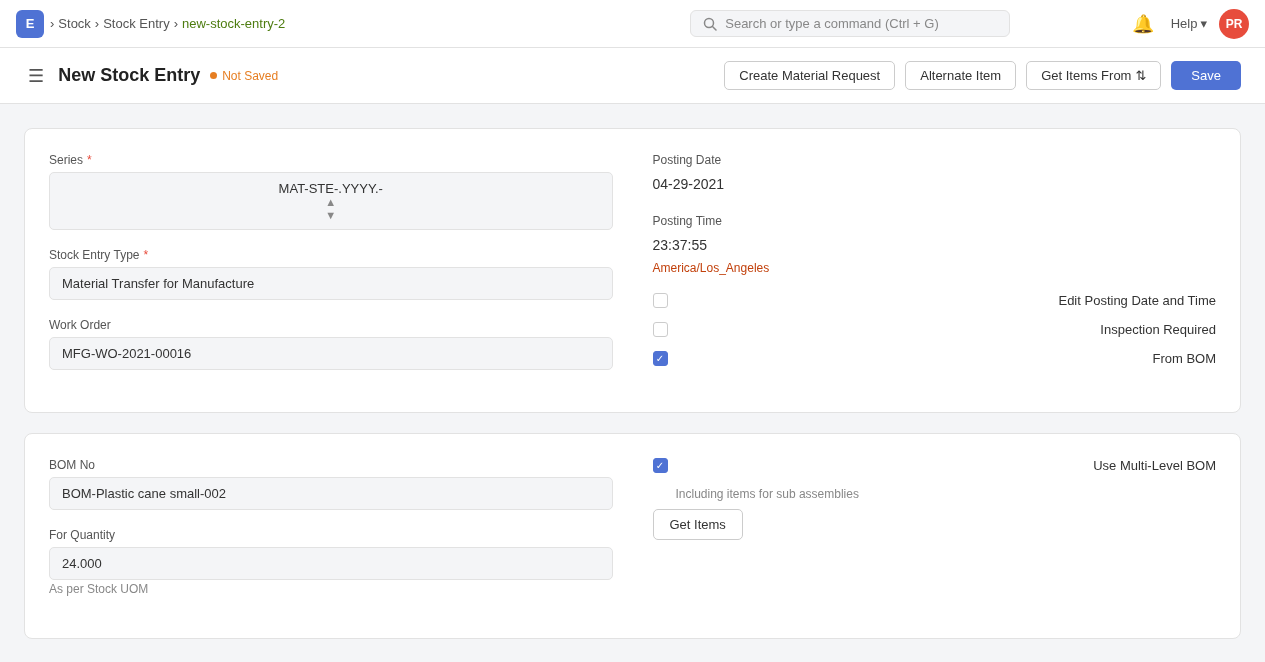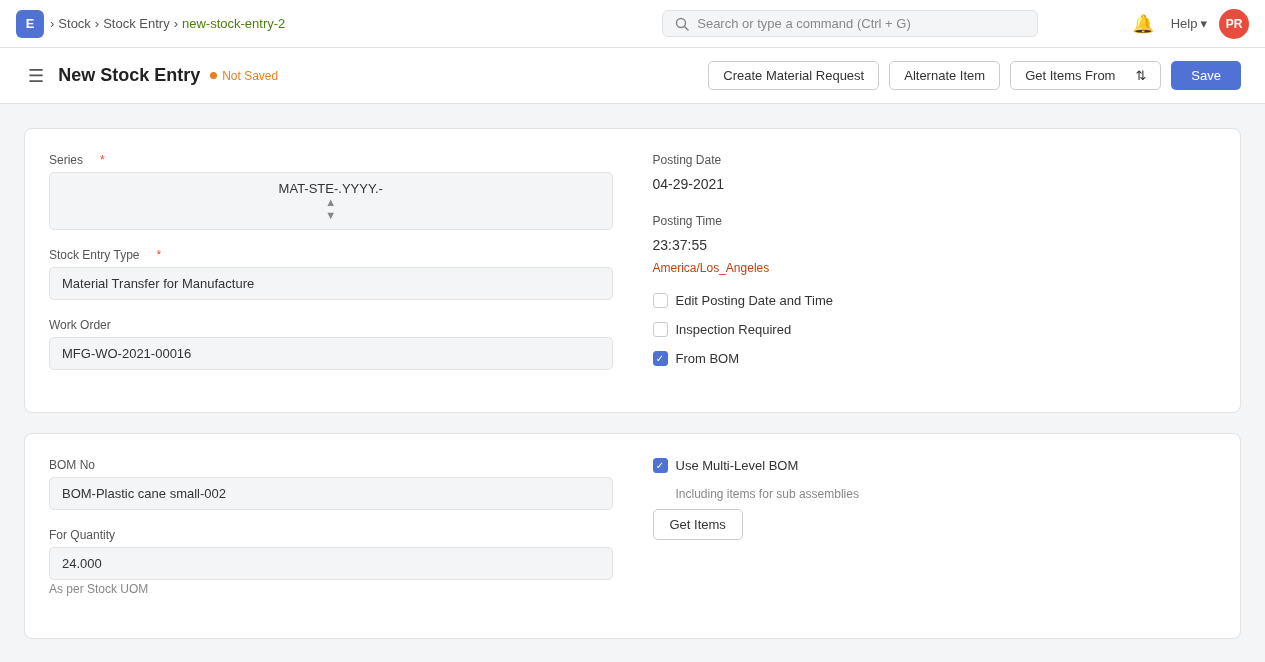--- a/index.html
+++ b/index.html
@@ -18,21 +18,21 @@
       color: #fff; font-weight: bold; font-size: 13px;
     }
     .breadcrumb { display: flex; align-items: center; gap: 4px; color: #555; font-size: 13px; }
     .breadcrumb a { color: #555; text-decoration: none; cursor: pointer; }
     .breadcrumb-current { color: #4d7c0f; }
 
     .navbar-center { flex: 1; display: flex; justify-content: center; }
     .search-bar {
       display: flex; align-items: center; background: #f4f5f7;
       border: 1px solid #e2e2e2; border-radius: 6px;
-      padding: 5px 12px; gap: 8px; width: 376px; cursor: pointer;
+      padding: 5px 12px; gap: 8px; width: 320px; cursor: pointer;
     }
     .search-bar span { color: #888; font-size: 13px; }
 
     .navbar-right { display: flex; align-items: center; gap: 12px; }
     .bell-btn { background: none; border: none; cursor: pointer; font-size: 18px; color: #555; padding: 4px; }
     .help-btn { background: none; border: none; cursor: pointer; color: #555; font-size: 13px; display: flex; align-items: center; gap: 3px; }
     .avatar { width: 30px; height: 30px; background: #e74c3c; border-radius: 50%; display: flex; align-items: center; justify-content: center; color: #fff; font-size: 12px; font-weight: 600; cursor: pointer; }
 
     
     .page-header {
@@ -50,52 +50,52 @@
 
     .page-header-right { display: flex; align-items: center; gap: 10px; }
     .btn-outline {
       background: #fff; border: 1px solid #ccc; border-radius: 5px;
       padding: 6px 14px; font-size: 13px; color: #333; cursor: pointer;
     }
     .btn-primary {
       background: #4f72d4; border: none; border-radius: 5px;
       padding: 7px 20px; font-size: 13px; color: #fff; cursor: pointer; font-weight: 500;
     }
-    .btn-with-arrow { display: flex; align-items: center; gap: 20px; }
+    .btn-with-arrow { display: flex; align-items: center; gap: 4px; }
 
     
     .main-content { padding: 24px; }
 
     .card {
       background: #fff; border: 1px solid #e2e2e2; border-radius: 8px;
       padding: 24px; margin-bottom: 20px;
     }
 
     .form-grid { display: grid; grid-template-columns: 1fr 1fr; gap: 24px 40px; }
 
     .form-group { margin-bottom: 18px; }
-    .form-label { font-size: 12px; color: #555; margin-bottom: 5px; display: flex; align-items: center; gap: 17px; }
+    .form-label { font-size: 12px; color: #555; margin-bottom: 5px; display: flex; align-items: center; gap: 4px; }
     .required-star { color: #e74c3c; }
     .form-input {
       width: 100%; background: #f4f5f7; border: 1px solid #e2e2e2;
       border-radius: 5px; padding: 8px 12px; font-size: 13px; color: #333;
       display: flex; align-items: center;
     }
     .form-input-select {
       width: 100%; background: #f4f5f7; border: 1px solid #e2e2e2;
       border-radius: 5px; padding: 8px 12px; font-size: 13px; color: #333;
       display: flex; align-items: center; justify-content: space-between; flex-direction: column;
     }
     .select-arrows { color: #888; font-size: 11px; display: flex; flex-direction: column; gap: 1px; }
 
     .form-value { font-size: 14px; color: #333; padding: 4px 0; }
 
     .timezone-text { font-size: 12px; color: #c2410c; margin-top: 4px; }
 
-    .checkbox-group { display: flex; align-items: center; gap: 8px; margin-bottom: 14px; }
+    .checkbox-group { display: flex; align-items: center; gap: 8px; margin-bottom: 14px; justify-content: space-between; }
     .checkbox {
       width: 15px; height: 15px; border: 1px solid #ccc; border-radius: 3px;
       background: #fff; display: flex; align-items: center; justify-content: center; cursor: pointer;
     }
     .checkbox.checked { background: #4f72d4; border-color: #4f72d4; }
     .checkbox.checked::after { content: '✓'; color: #fff; font-size: 10px; }
     .checkbox-label { font-size: 13px; color: #333; }
 
     .right-col { padding-top: 0; }
 

